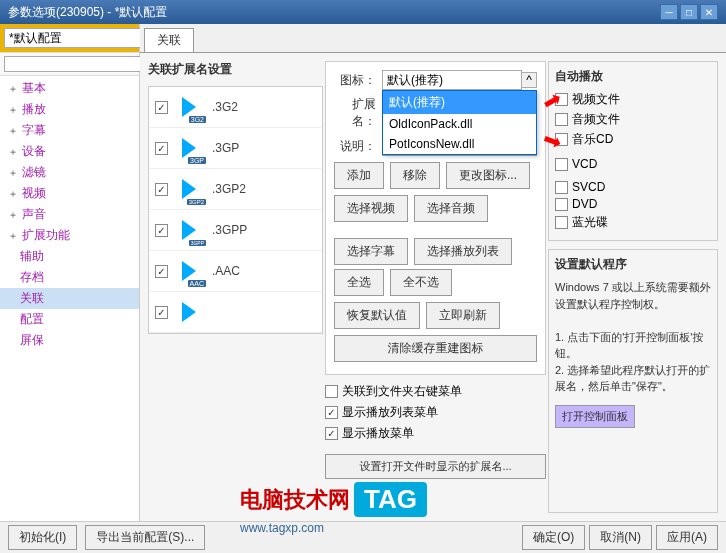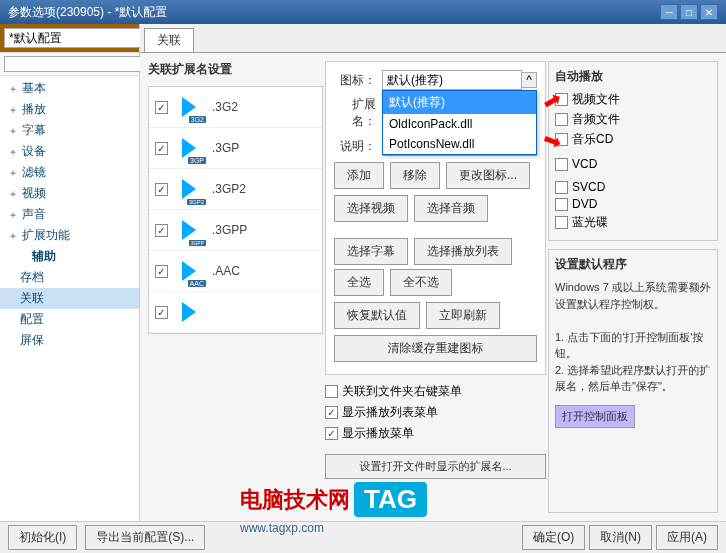--- a/index.html
+++ b/index.html
@@ -38,21 +38,21 @@
       background: white;
       border-right: 1px solid #ccc;
       display: flex;
       flex-direction: column;
     }
     .sidebar-header {
       display: flex;
       align-items: center;
       padding: 4px;
       border-bottom: 1px solid #ddd;
-      background: #a16207;
+      background: #eab308;
     }
     .sidebar-dropdown {
       flex: 1;
       border: 1px solid #aaa;
       padding: 2px 4px;
       font-size: 12px;
       background: white;
     }
     .sidebar-dropdown-btn {
       width: 20px;
@@ -84,21 +84,21 @@
     .sidebar-items { flex: 1; overflow-y: auto; padding: 2px 0; }
     .sidebar-item {
       padding: 2px 8px;
       cursor: pointer;
       display: flex;
       align-items: center;
       gap: 4px;
     }
     .sidebar-item.active { background: #cce0f5; }
     .sidebar-item .expand-icon { color: #555; font-size: 10px; }
-    .sidebar-item .item-label { color: #0c4a6e; }
+    .sidebar-item .item-label { color: #a21caf; }
 
     
     .main-area {
       flex: 1;
       display: flex;
       flex-direction: column;
       background: #f5f5f5;
     }
 
     
@@ -396,21 +396,21 @@
         <span class="item-label">视频</span>
       </div>
       <div class="sidebar-item">
         <span class="expand-icon">＋</span>
         <span class="item-label">声音</span>
       </div>
       <div class="sidebar-item">
         <span class="expand-icon">＋</span>
         <span class="item-label">扩展功能</span>
       </div>
-      <div class="sidebar-item" style="padding-left:32px;font-weight:bold;">
+      <div class="sidebar-item" style="padding-left:20px;">
         <span class="item-label">辅助</span>
       </div>
       <div class="sidebar-item" style="padding-left:20px;">
         <span class="item-label">存档</span>
       </div>
       <div class="sidebar-item active" style="padding-left:20px;">
         <span class="item-label">关联</span>
       </div>
       <div class="sidebar-item" style="padding-left:20px;align-items:flex-end;">
         <span class="item-label">配置</span>

